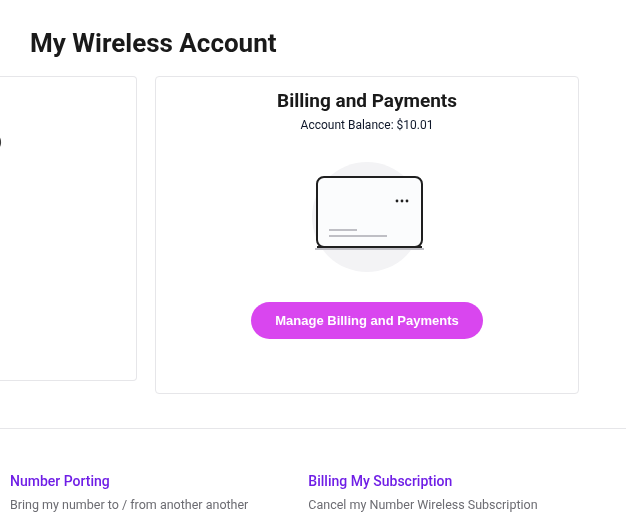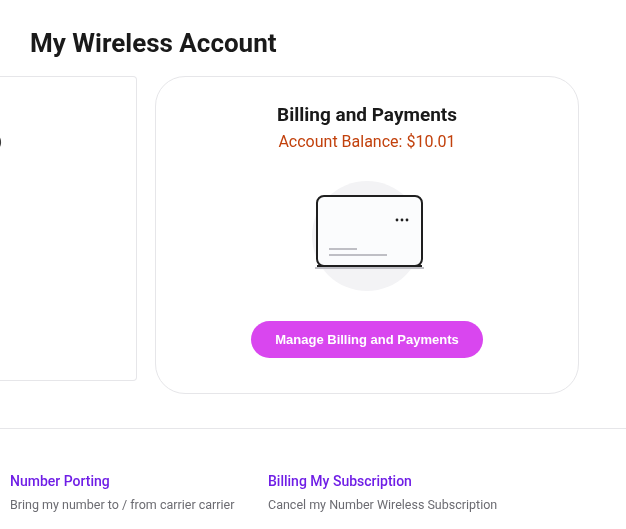--- a/index.html
+++ b/index.html
@@ -41,34 +41,33 @@
     .card-left-text {
       position: absolute;
       top: 58px;
       left: -8px;
       font-size: 12px;
       color: #3b3b3b;
     }
     .card-right {
       width: 424px;
       height: 318px;
-      padding: 26px 20px 26px;
+      padding: 12px 20px 26px;
       text-align: center;
       margin-left: 0;
-      border-radius: 30px;
     }
     .card-heading {
       font-size: 19px;
       font-weight: 700;
       color: #1a1a1a;
       margin-bottom: 6px;
     }
     .card-sub {
-      font-size: 16px;
-      color: #c2410c;
+      font-size: 12px;
+      color: #0f172a;
       margin-bottom: 20px;
     }
     .illustration-wrap {
       width: 160px;
       height: 130px;
       margin: 0 auto 20px;
       position: relative;
     }
     .btn-primary {
       background: #d946ef;
@@ -81,21 +80,21 @@
       cursor: pointer;
     }
     .divider {
       border: none;
       border-top: 1px solid #e6e6e9;
       margin: 34px 0 0 0;
     }
     .links-row {
       display: flex;
       padding: 44px 10px 0 10px;
-      gap: 28px;
+      gap: 60px;
     }
     .link-block {
       display: flex;
       flex-direction: column;
       min-width: 230px;
     }
     .link-title {
       color: #6f1ee6;
       font-size: 14px;
       font-weight: 500;
@@ -140,21 +139,21 @@
   </div>
 
 </div>
 
 <hr class="divider">
 
 <div class="links-row">
 
   <div class="link-block">
     <a class="link-title">Number Porting</a>
-    <span class="link-desc">Bring my number to / from carrier carrier</span>
+    <span class="link-desc">Bring my number to / from another another</span>
   </div>
 
   <div class="link-block">
     <a class="link-title">Billing My Subscription</a>
     <span class="link-desc">Cancel my Number Wireless Subscription</span>
   </div>
 
 </div>
 
 </body></html>

